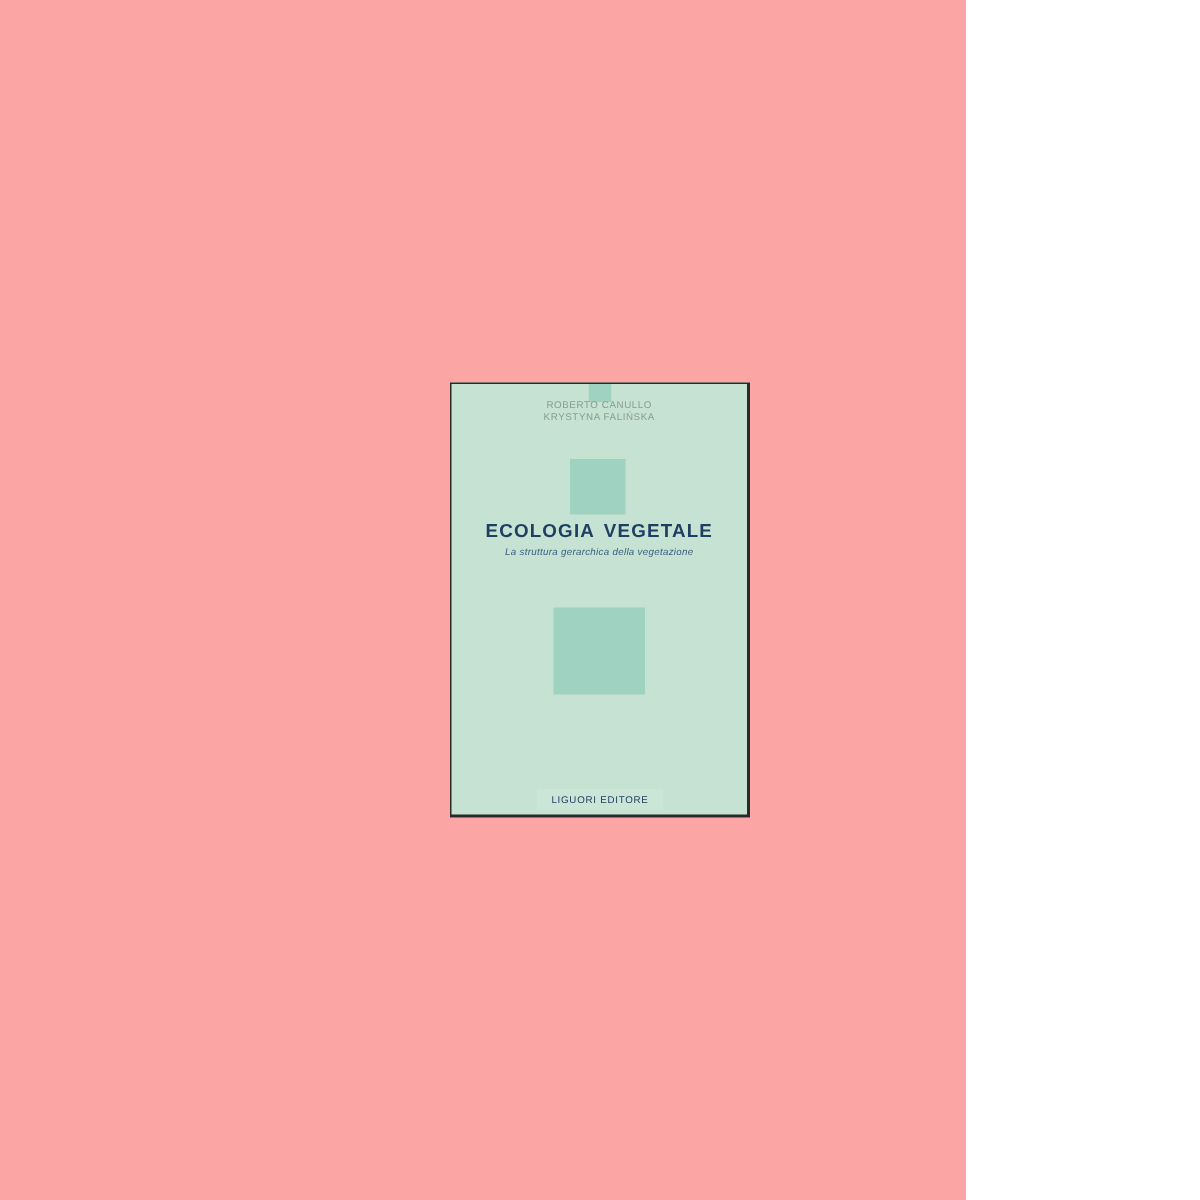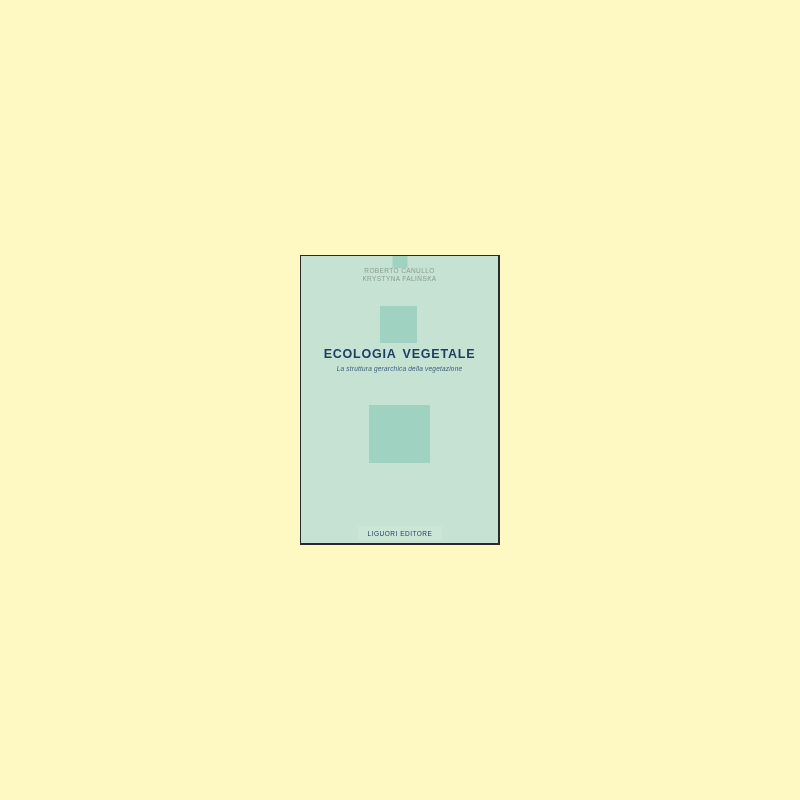--- a/index.html
+++ b/index.html
@@ -3,23 +3,23 @@
 <meta charset="utf-8">
 <style>
   html, body {
     margin: 0;
     padding: 0;
     background: #ffffff;
     font-family: "Liberation Sans", sans-serif;
   }
   .stage {
     position: relative;
-    width: 800px;
+    width: 644px;
     height: 800px;
-    background: #fef9c3;
+    background: #fca5a5;
     overflow: hidden;
   }
   .cover {
     position: absolute;
     left: 300px;
     top: 255px;
     width: 197px;
     height: 287px;
     background: #c5e2d2;
     border: 1px solid #2a2a2a;

